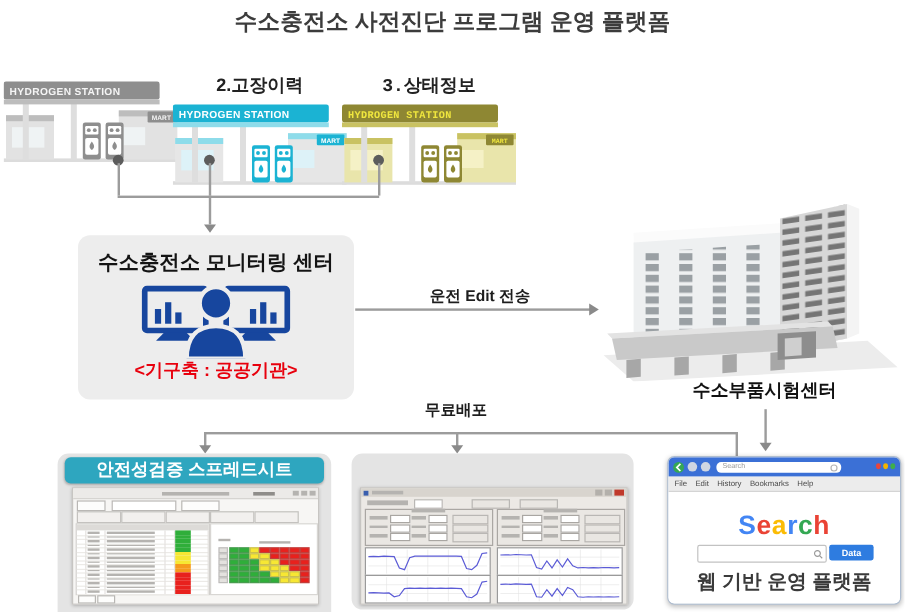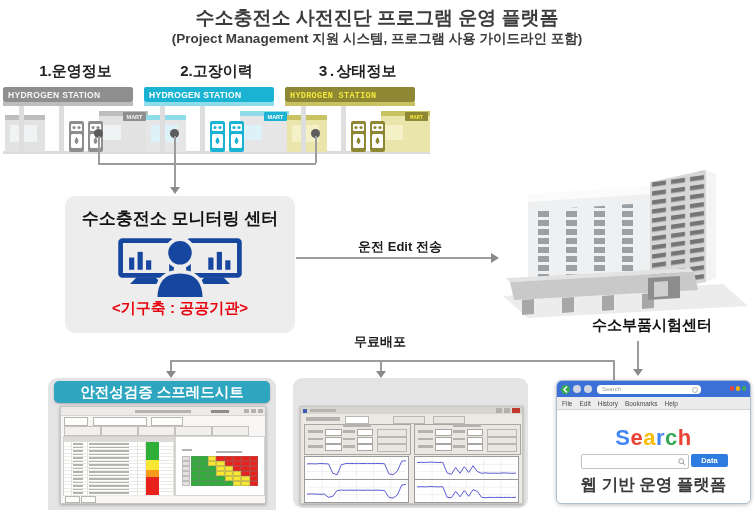--- a/index.html
+++ b/index.html
@@ -35,25 +35,23 @@
   .web-caption{font-size:16.5px;font-weight:bold;color:#3a3a3a;text-align:center;}
   .tab{background:#f2f0ee;border:0.5px solid #c4c2bf;height:8px;}
   svg{display:block;}
 </style>
 </head>
 <body>
 
 <div class="stage">
 
   <div class="abs ttl" style="top:5px;left:0;font-size:19px;">수소충전소 사전진단 프로그램 운영 플랫폼</div>
-  <div class="abs ttl" style="top:30px;left:0;font-size:13.5px;">(Project Management 지원 시스템, 프로그램 사용 가이드라인 포함)</div>
 
   <div id="stations">
       <div class="abs" style="left:3px;top:62px;width:145px;">
-      <div class="st-label">1.운영정보</div>
       <svg width="145" height="80" viewBox="0 0 145 80">
         <rect x="0" y="70" width="145" height="3" fill="#dcdcdc"></rect>
         <rect x="96" y="30" width="49" height="41" fill="#e2e2e2"></rect>
         <rect x="96" y="30" width="49" height="5" fill="#bdbdbd"></rect>
         <rect x="120" y="31" width="23" height="9" rx="1" fill="#8e8e8e"></rect>
         <text x="131.5" y="38" font-size="5.5" font-weight="bold" fill="#f5f5f5" text-anchor="middle">MART</text>
         <rect x="100" y="44" width="18" height="15" fill="#eff3f4"></rect>
         <rect x="2" y="34" width="40" height="37" fill="#e2e2e2"></rect>
         <rect x="2" y="34" width="40" height="5" fill="#bdbdbd"></rect>
         <rect x="7" y="44" width="27" height="17" fill="#eff3f4"></rect>
@@ -209,21 +207,21 @@
     <polygon points="124,38.6 135,37.9 135,106 124,106.7" fill="url(#rungs)"></polygon>
     <polygon points="8,112 192,102 196,106 12,116" fill="#e3e3e3"></polygon>
     <polygon points="12,116 196,106 200,124 16,134" fill="#c9c9c9"></polygon>
     <polygon points="24,134 36,133 36,148 24,149" fill="#a7a7a7"></polygon>
     <polygon points="64,132 76,131 76,146 64,147" fill="#a7a7a7"></polygon>
     <polygon points="104,130 116,129 116,144 104,145" fill="#a7a7a7"></polygon>
     <polygon points="144,128 156,127 156,142 144,143" fill="#a7a7a7"></polygon>
     <polygon points="150,112 182,110 182,132 150,134" fill="#8d8d8d"></polygon>
     <polygon points="156,116 170,115 170,130 156,131" fill="#cfcfcf"></polygon>
   </svg>
-  <div class="abs bld-label" style="left:562px;top:316px;width:150px;text-align:right;">수소부품시험센터</div>
+  <div class="abs bld-label" style="left:562px;top:316px;width:150px;">수소부품시험센터</div>
 
   <div class="abs flow-label" style="left:330px;top:333px;width:100px;">무료배포</div>
   <div class="abs line" style="left:170px;top:360px;width:444px;height:1.5px;"></div>
   <div class="abs line" style="left:170px;top:360px;width:1.5px;height:12px;"></div>
   <div class="abs arrD" style="left:166px;top:371px;"></div>
   <div class="abs line" style="left:380px;top:360px;width:1.5px;height:12px;"></div>
   <div class="abs arrD" style="left:376px;top:371px;"></div>
   <div class="abs line" style="left:613px;top:360px;width:1.5px;height:20px;"></div>
   <div class="abs line" style="left:637px;top:341px;width:1.5px;height:29px;"></div>
   <div class="abs arrD" style="left:633px;top:369px;"></div>

